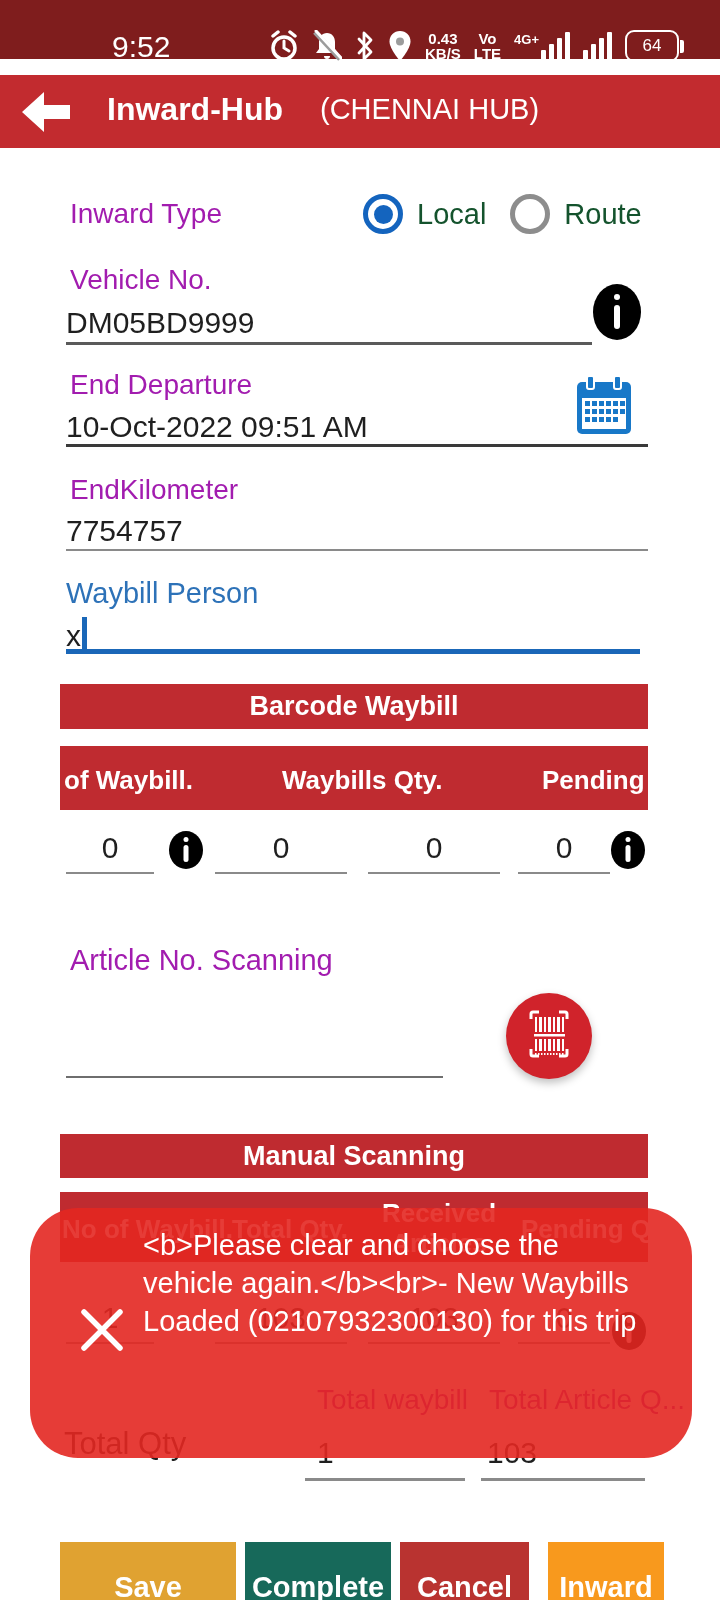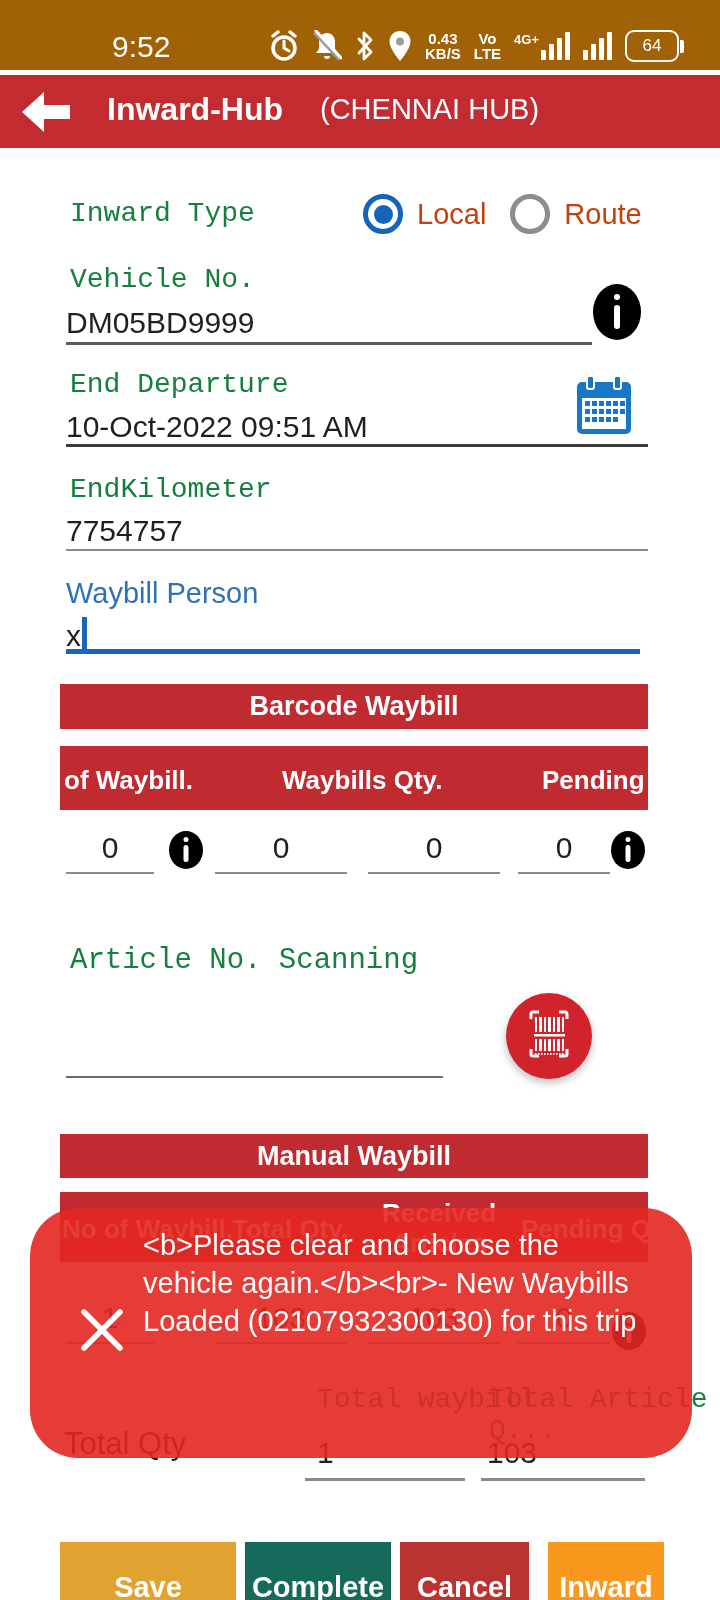--- a/index.html
+++ b/index.html
@@ -1,49 +1,49 @@
 <!DOCTYPE html>
 <html><head>
 <meta charset="utf-8">
 <style>
   * { margin:0; padding:0; box-sizing:border-box; }
   html,body { width:720px; height:1600px; }
   body { font-family:"Liberation Sans", sans-serif; background:#fff; }
   #screen { position:relative; width:720px; height:1600px; overflow:hidden; background:#fff; }
 
   
-  .status-bar { position:absolute; top:0; left:0; width:720px; height:70px; background:#a16207; color:#fff;text-align:center; }
+  .status-bar { position:absolute; top:0; left:0; width:720px; height:59px; background:#7f1d1d; color:#fff;text-align:center; }
   .sb-time { position:absolute; left:112px; top:30px; font-size:30px; color:#fff; }
   .sb-icons { position:absolute; right:36px; top:26px; display:flex; align-items:center; gap:13px; height:40px; }
   .sb-icons svg { display:block; }
   .sb-stack { display:flex; flex-direction:column; align-items:center; line-height:15px; font-size:15px; font-weight:bold; }
   .sb-net { position:relative; display:flex; align-items:flex-end; }
   .sb-net .net-label { font-size:13px; font-weight:bold; line-height:12px; margin-right:2px; transform:translateY(-14px); }
   .bars { display:flex; align-items:flex-end; gap:3px; }
   .bars i { display:block; width:5px; background:#fff; border-radius:1px; }
   .battery { display:flex; align-items:center; }
   .batt-body { width:54px; height:32px; border:2px solid #fff; border-radius:9px; display:flex; align-items:center; justify-content:center; font-size:17px; }
   .batt-nub { width:4px; height:13px; background:#fff; border-radius:0 2px 2px 0; margin-left:1px; }
 
   
   .app-bar { position:absolute; top:75px; left:0; width:720px; height:73px; background:#C22B2F; color:#fff; }
   .back-btn { position:absolute; left:20px; top:15px; width:52px; height:44px; }
   .ab-title { position:absolute; left:107px; top:16px; font-size:32px; font-weight:bold; }
   .ab-sub { position:absolute; left:320px; top:18px; font-size:29px; }
 
   
-  .lbl { position:absolute; font-size:28px; color:#15803d;font-family:Liberation Mono, monospace; }
+  .lbl { position:absolute; font-size:28px; color:#a21caf; }
   .val { position:absolute; font-size:30px; color:#1F1F1F; }
   .uline { position:absolute; background:#8A8A8A; height:2px; }
 
   .radio-row { position:absolute; left:363px; top:194px; display:flex; align-items:center; gap:14px; }
   .radio-outer { width:40px; height:40px; border-radius:50%; border:5px solid #1464BE; display:flex; align-items:center; justify-content:center; }
   .radio-outer.sel .radio-dot { width:19px; height:19px; border-radius:50%; background:#1464BE; }
   .radio-outer.unsel { border-color:#8D8D8D; }
-  .radio-lbl { font-size:29px; color:#c2410c; margin-right:10px; }
+  .radio-lbl { font-size:29px; color:#14532d; margin-right:10px; }
 
   .info-icon { position:absolute; width:48px; height:56px; background:#000; border-radius:50%; }
   .info-icon .dot { position:absolute; left:50%; top:10px; width:6px; height:6px; border-radius:50%; background:#fff; transform:translateX(-50%); }
   .info-icon .stem { position:absolute; left:50%; top:21px; width:6px; height:24px; border-radius:3px; background:#fff; transform:translateX(-50%); }
   .info-icon.small { width:34px; height:38px; }
   .info-icon.small .dot { top:6px; width:5px; height:5px; }
   .info-icon.small .stem { top:14px; width:5px; height:17px; }
 
   .blue-lbl { position:absolute; font-size:29px; color:#2D72B8; }
   .cursor { display:inline-block; width:5px; height:36px; background:#1A67B8; vertical-align:-7px; margin-left:1px; }
@@ -269,21 +269,21 @@
             <rect x="30" y="46" width="1.5" height="2"></rect>
             <rect x="33" y="46" width="1.5" height="2"></rect>
             <rect x="36" y="46" width="1.5" height="2"></rect>
             <rect x="39" y="46" width="1.5" height="2"></rect>
             <rect x="42" y="46" width="1.5" height="2"></rect>
         </g>
       </svg>
     </span>
   </div>
 
-  <div class="banner b2">Manual Waybill</div>
+  <div class="banner b2">Manual Scanning</div>
   <div class="thead t2">
     <span style="left:2px; top:22px;">No of Waybill.</span>
     <span style="left:172px; top:22px;">Total Qty.</span>
     <span style="left:312px; top:6px; width:134px; white-space:normal; text-align:center; line-height:30px;">Received Articles</span>
     <span style="left:461px; top:22px;">Pending Qty.</span>
   </div>
   <div class="cell-val" style="left:66px; top:1301px; width:88px;">1</div>
   <div class="uline" style="left:66px; top:1342px; width:88px;"></div>
   <div class="cell-val" style="left:215px; top:1301px; width:132px;">103</div>
   <div class="uline" style="left:215px; top:1342px; width:132px;"></div>

